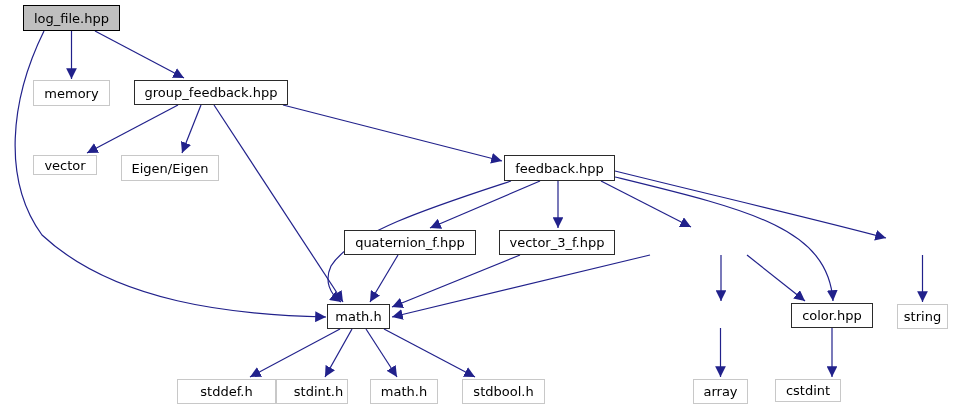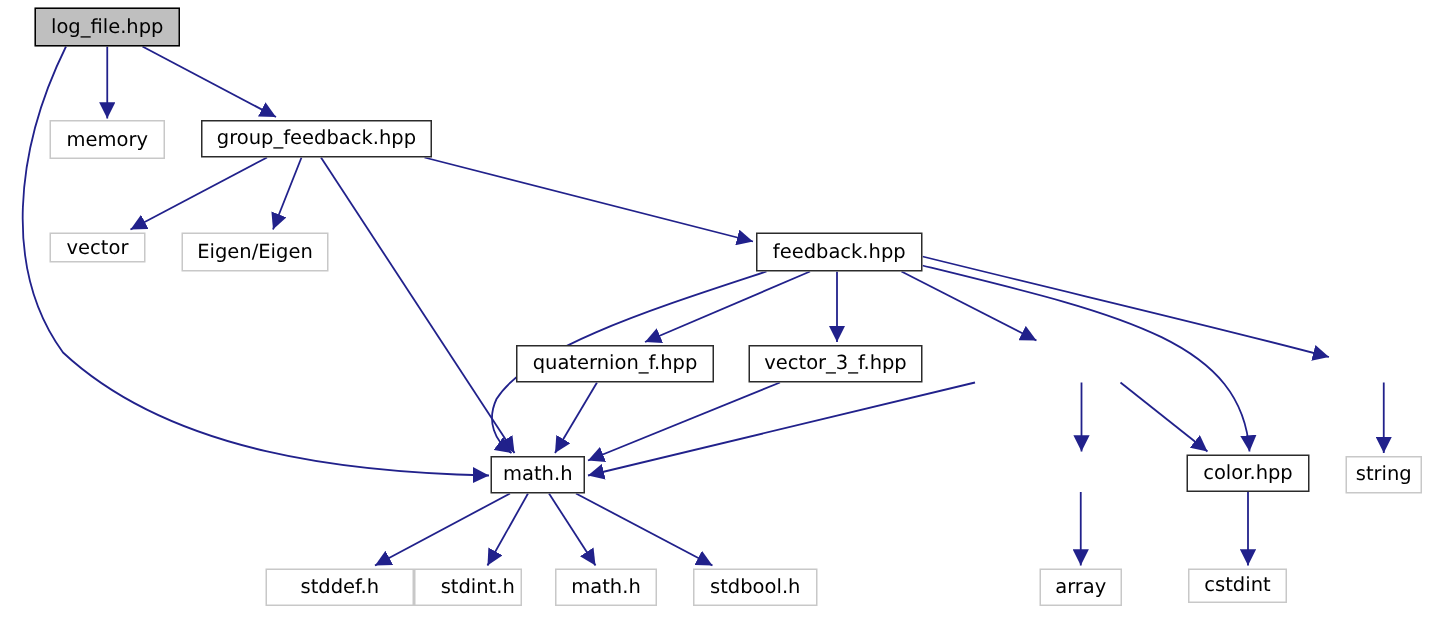--- a/index.html
+++ b/index.html
@@ -93,14 +93,14 @@
     <div class="node internal" style="left: 344px; top: 230px; width: 132px; height: 25px;">quaternion_f.hpp</div>
     <div class="node internal" style="left: 499px; top: 230px; width: 116px; height: 25px;">vector_3_f.hpp</div>
     <div class="node internal" style="left: 327px; top: 304px; width: 63px; height: 25px;">math.h</div>
     <div class="node internal" style="left: 791px; top: 303px; width: 82px; height: 25px;">color.hpp</div>
     <div class="node external" style="left: 897px; top: 304px; width: 51px; height: 25px;">string</div>
     <div class="node external" style="left: 177px; top: 379px; width: 99px; height: 25px;">stddef.h</div>
     <div class="node external" style="left: 276px; top: 379px; width: 72px; height: 25px; padding-left: 13px;">stdint.h</div>
     <div class="node external" style="left: 370px; top: 379px; width: 68px; height: 25px;">math.h</div>
     <div class="node external" style="left: 462px; top: 379px; width: 83px; height: 25px;">stdbool.h</div>
     <div class="node external" style="left: 693px; top: 379px; width: 55px; height: 25px;">array</div>
-    <div class="node external" style="left: 792px; top: 379px; width: 66px; height: 23px;">cstdint</div>
+    <div class="node external" style="left: 775px; top: 379px; width: 66px; height: 23px;">cstdint</div>
   </div>
 
 </body></html>

